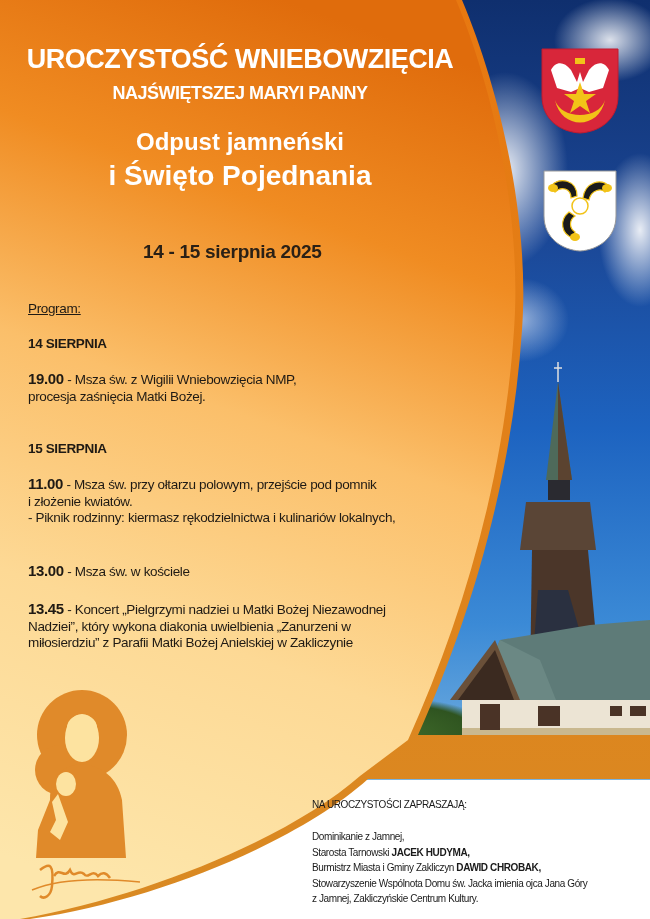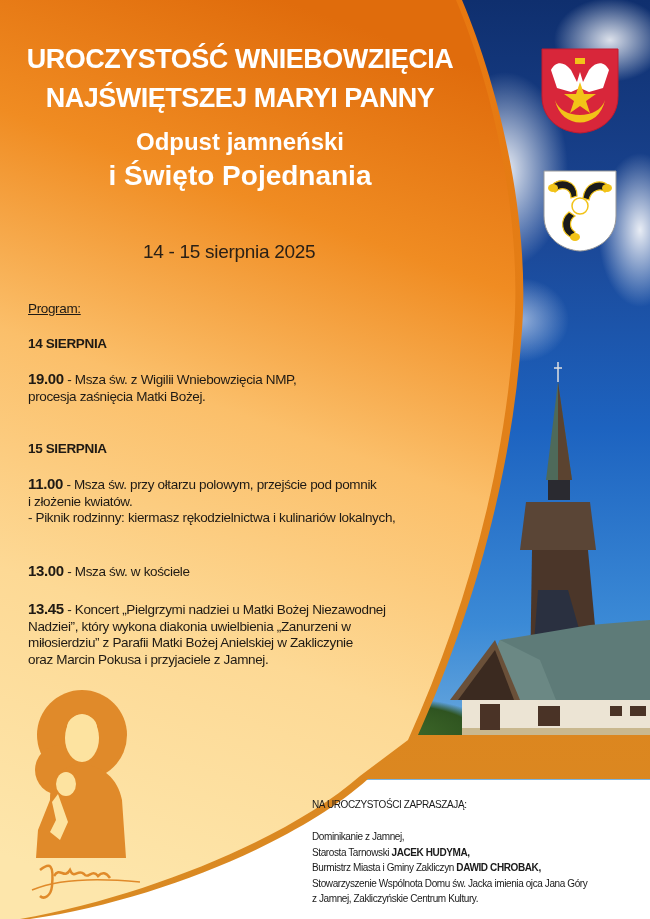--- a/index.html
+++ b/index.html
@@ -11,24 +11,24 @@
       radial-gradient(ellipse 60px 110px at 640px 230px, rgba(255,255,255,.9), rgba(255,255,255,0) 70%),
       radial-gradient(ellipse 70px 60px at 520px 320px, rgba(230,238,250,.6), rgba(255,255,255,0) 70%),
       linear-gradient(180deg,#0f2f6e 0%,#1b4796 30%,#1d63c0 55%,#3b8ad6 80%,#7ab3e0 100%);}
   .ground{position:absolute;left:300px;top:735px;width:350px;height:42px;background:linear-gradient(180deg,#cbb892,#b8a57c);}
   .treeline{position:absolute;left:330px;top:700px;width:160px;height:42px;background:radial-gradient(ellipse at 40% 80%,#3f6a2a,#2f5420 60%,rgba(47,84,32,0) 75%);}
   .photo-border{position:absolute;left:0;top:775px;width:650px;height:4px;background:#d98a23;}
   svg.shapes{position:absolute;left:0;top:0;}
   .church{position:absolute;left:440px;top:360px;width:210px;height:380px;}
   .title{position:absolute;left:0;width:480px;text-align:center;color:#ffffff;font-weight:bold;}
   .t1{top:44px;font-size:27px;letter-spacing:-0.5px;}
-  .t2{top:83px;font-size:27px;letter-spacing:-0.5px;}
+  .t2{top:83px;font-size:18px;letter-spacing:-0.5px;}
   .t3{top:128px;font-size:24px;}
   .t4{top:160px;font-size:28px;}
-  .date{position:absolute;left:143px;top:241px;font-size:19px;font-weight:normal;color:#2a2016;letter-spacing:-0.3px;text-align:center;}
+  .date{position:absolute;left:143px;top:241px;font-size:19px;font-weight:bold;color:#2a2016;letter-spacing:-0.3px;text-align:center;}
   .prog{position:absolute;left:28px;color:#1f1a14;font-size:13.5px;letter-spacing:-0.35px;line-height:16.5px;}
   .time{font-weight:bold;font-size:15px;}
   .invite{position:absolute;left:312px;color:#1a1a1a;font-size:10px;letter-spacing:-0.4px;line-height:15.5px;}
   .crest{position:absolute;}
   .logo{position:absolute;left:30px;top:690px;}
 </style>
 </head>
 <body>
 
 <div class="sky"></div>
@@ -147,21 +147,20 @@
 <div class="prog" style="top:563px;">
   <span class="time">13.00</span>
   <span>- Msza św. w kościele</span>
 </div>
 
 <div class="prog" style="top:601px;">
   <span class="time">13.45</span>
   <span>- Koncert „Pielgrzymi nadziei u Matki Bożej Niezawodnej</span><br>
   <span>Nadziei”, który wykona diakonia uwielbienia „Zanurzeni w</span><br>
   <span>miłosierdziu” z Parafii Matki Bożej Anielskiej w Zakliczynie</span><br>
-  <span>oraz Marcin Pokusa i przyjaciele z Jamnej.</span>
 </div>
 
 <div class="invite" style="top:797px;">NA UROCZYSTOŚCI ZAPRASZAJĄ:</div>
 <div class="invite" style="top:829px;">
   <div><span>Dominikanie z Jamnej,</span></div>
   <div><span>Starosta Tarnowski </span><b>JACEK HUDYMA,</b></div>
   <div><span>Burmistrz Miasta i Gminy Zakliczyn </span><b>DAWID CHROBAK,</b></div>
   <div><span>Stowarzyszenie Wspólnota Domu św. Jacka imienia ojca Jana Góry</span></div>
   <div><span>z Jamnej, Zakliczyńskie Centrum Kultury.</span></div>
 </div>

